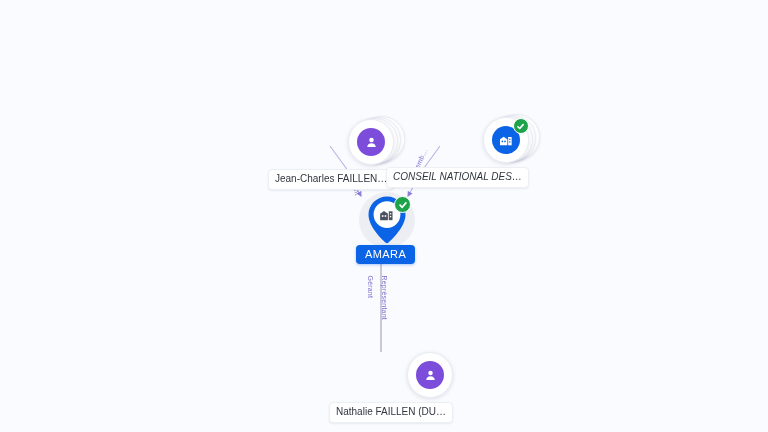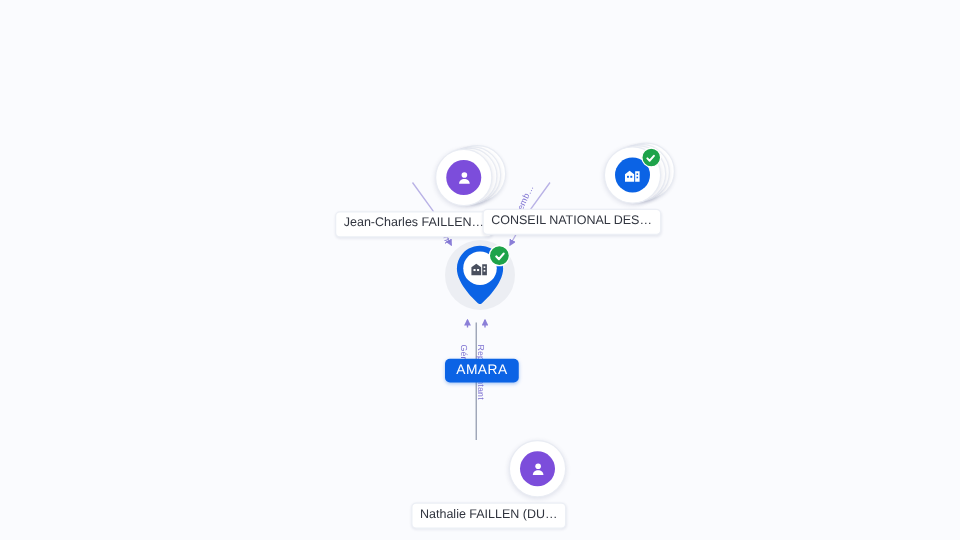--- a/index.html
+++ b/index.html
@@ -111,22 +111,21 @@
     white-space: nowrap;
     box-shadow: 0 1px 2px rgba(30, 40, 90, 0.08);
     line-height: 1.15;
   }
 
   
   .focus-node {
     position: absolute;
     display: flex;
     flex-direction: column;
-    align-items: flex-start;
-    gap: 42px;
+    align-items: flex-end;
   }
   .focus-halo {
     position: relative;
     width: 56px;
     height: 56px;
     border-radius: 50%;
     background: #eceef3;
     display: flex;
     align-items: center;
     justify-content: center;
@@ -215,21 +214,21 @@
           <svg width="15" height="15" viewBox="0 0 24 24" fill="#ffffff">
             <circle cx="12" cy="8" r="3.6"></circle>
             <path d="M5.2 19.2c0-3.6 3-6 6.8-6s6.8 2.4 6.8 6z"></path>
           </svg>
         </div>
       </div>
     </div>
     <div class="node-label">Jean-Charles FAILLEN…</div>
   </div>
 
-  <div class="node" style="left:386px; top:117px;">
+  <div class="node" style="left:386px; top:117px;font-style:italic;">
     <div class="stack-wrap" style="margin-left:52px;">
       <div class="stack-card c3"></div>
       <div class="stack-card c2"></div>
       <div class="stack-card c1"></div>
       <div class="avatar-disc">
         <div class="icon-circle company">
           <svg width="16" height="16" viewBox="0 0 24 24" fill="#ffffff">
             <path d="M3 20V11l5.5-4L14 11v9H3z"></path>
             <path d="M15.2 20V7.5h5.3V20z"></path>
             <rect x="5.4" y="13" width="2.3" height="2.3" fill="#0b63e5"></rect>

